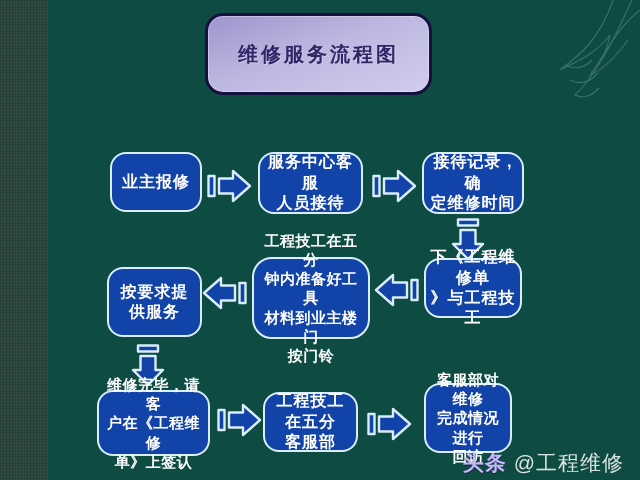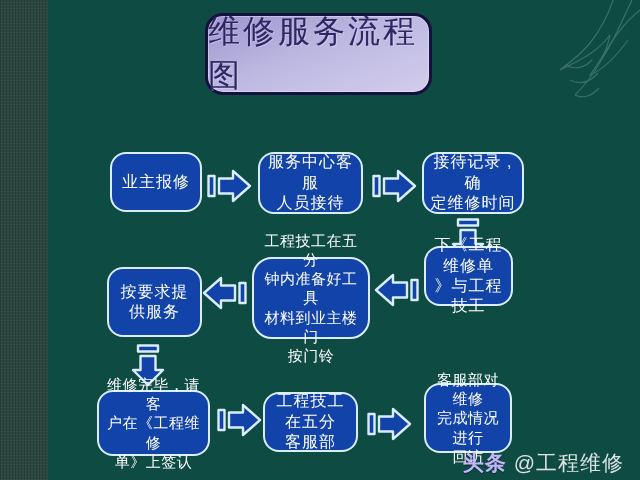--- a/index.html
+++ b/index.html
@@ -26,35 +26,35 @@
   .title-box{
     position:absolute;left:205px;top:13px;width:227px;height:82px;
     box-sizing:border-box;
     border:3px solid #151040;
     border-radius:18px;
     background:linear-gradient(160deg,#9d95cd 0%,#bcb7e0 45%,#d2cded 100%);
     display:flex;align-items:center;justify-content:center;
     box-shadow:inset 0 0 0 1px rgba(255,255,255,.35);
   }
   .title-box span{
-    font-size:32px;font-weight:normal;color:#2f2666;letter-spacing:3px;
+    font-size:20px;font-weight:bold;color:#2f2666;letter-spacing:3px;
     text-shadow:1px 1px 0 rgba(255,255,255,.25);
   }
 
   
   .node{
     position:absolute;box-sizing:border-box;
     background:#1243a8;
     border:2.5px solid #d9edfb;
     border-radius:16px;
     display:flex;align-items:center;justify-content:center;
     text-align:center;
   }
   .node span{
-    color:#fff;font-weight:normal;font-size:16px;line-height:1.28;
+    color:#fff;font-weight:bold;font-size:16px;line-height:1.28;
     letter-spacing:1px;white-space:pre-line;padding:2px 4px;
   }
   .node.small span{font-size:15px;letter-spacing:.5px;}
 
   
   .arrow{position:absolute;}
   .arrow svg{display:block;width:100%;height:100%;}
   .arrow .shape{fill:#1243a8;stroke:#d9edfb;stroke-width:2.4;stroke-linejoin:round;}
   .flip-h svg{transform:scaleX(-1);}
 
@@ -112,21 +112,21 @@
 定维修时间</span>
   </div>
 
   <div class="arrow" style="left:448px;top:217px;width:40px;height:44px;">
     <svg viewBox="0 0 40 44">
         <rect class="shape" x="10" y="2.5" width="20" height="6"></rect>
         <polygon class="shape" points="12.5,13 27.5,13 27.5,27 35,27 20,42 5,27 12.5,27"></polygon>
       </svg>
   </div>
 
-  <div class="node" style="left:424px;top:246px;width:89px;height:60px;">
+  <div class="node" style="left:424px;top:258px;width:98px;height:60px;">
     <span class="small-fit">下《工程维修单
 》与工程技工</span>
   </div>
 
   <div class="arrow flip-h" style="left:374px;top:272px;width:46px;height:36px;">
     <svg viewBox="0 0 46 36">
         <rect class="shape" x="2.5" y="8" width="6" height="20"></rect>
         <polygon class="shape" points="13,10.5 27,10.5 27,3 44,18 27,33 27,25.5 13,25.5"></polygon>
       </svg>
   </div>

